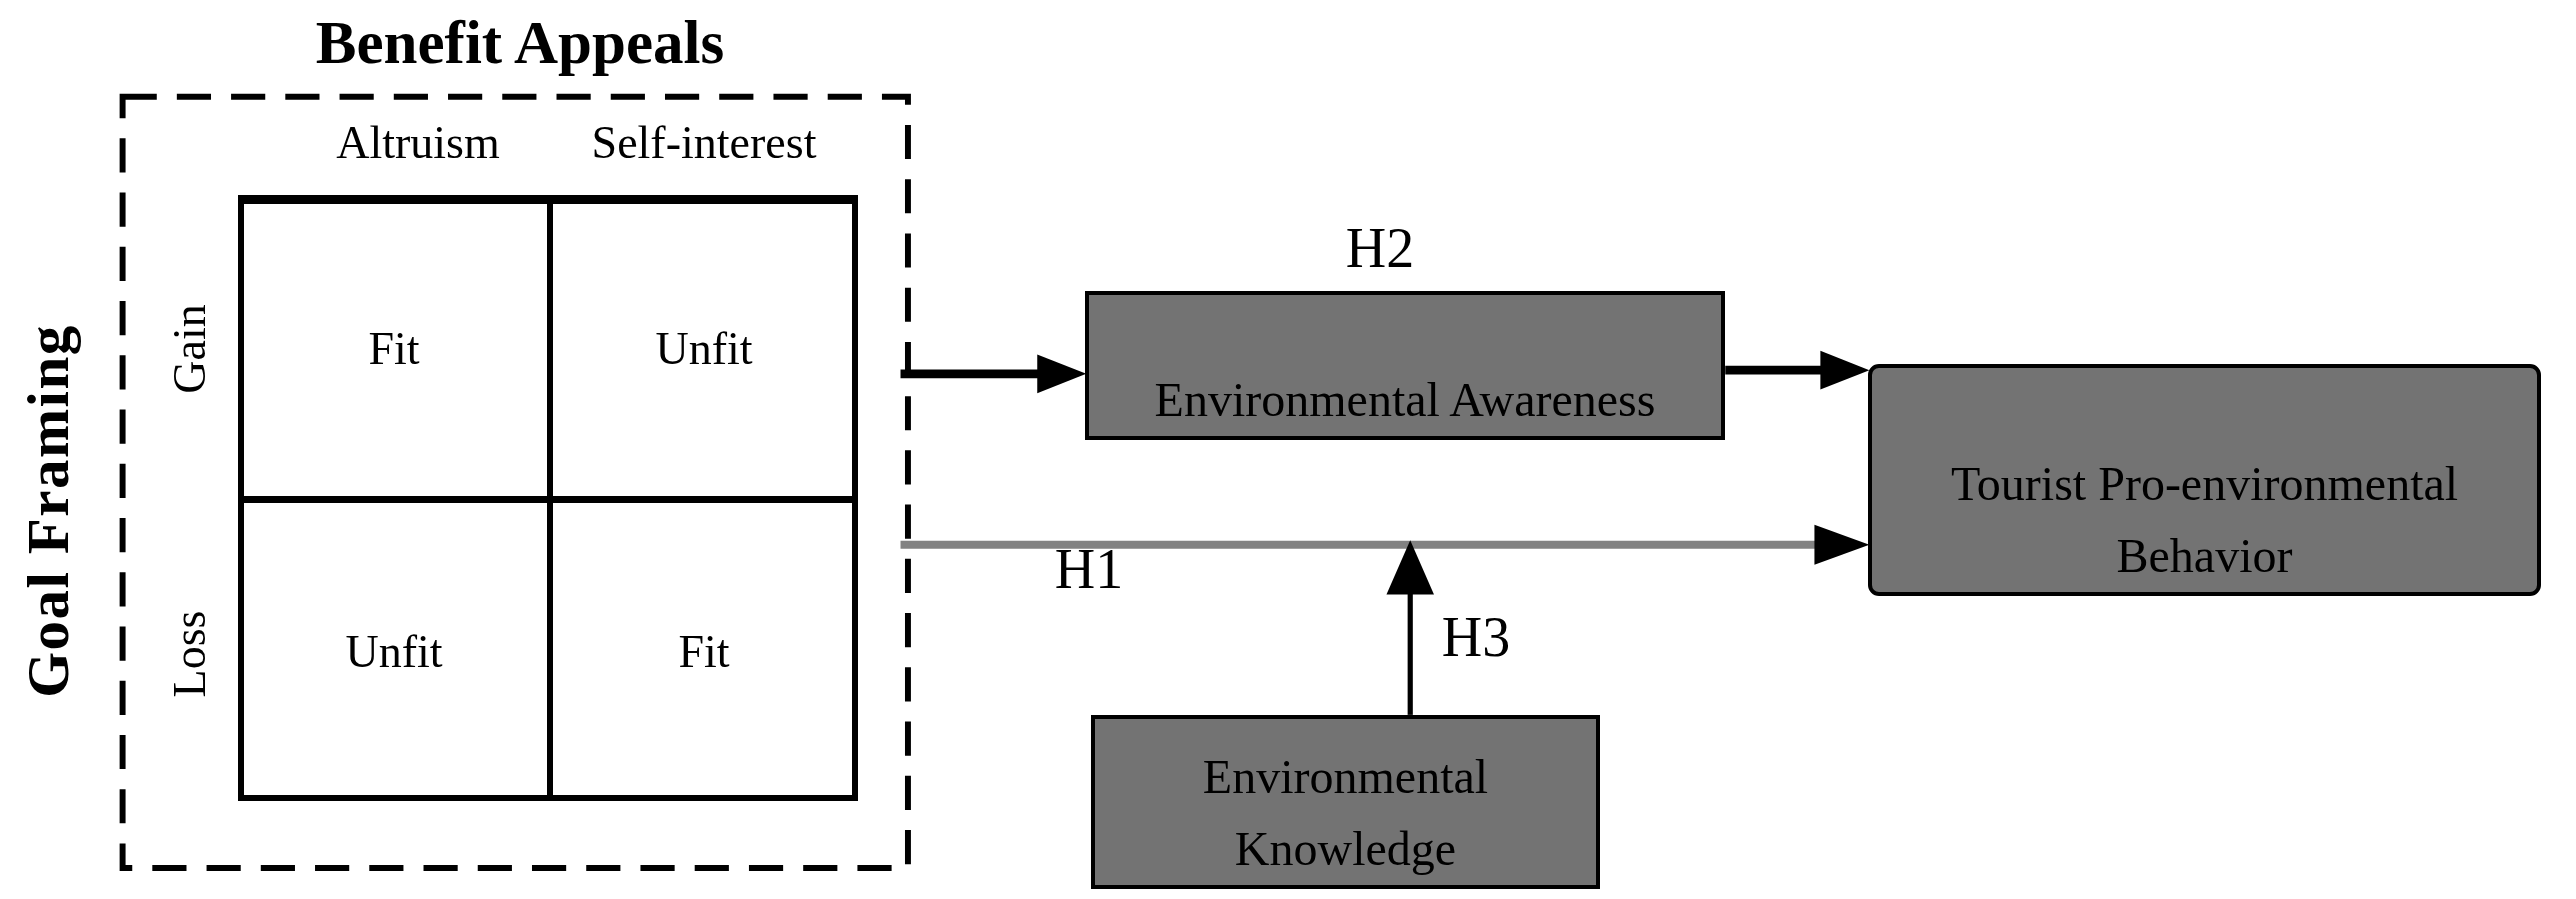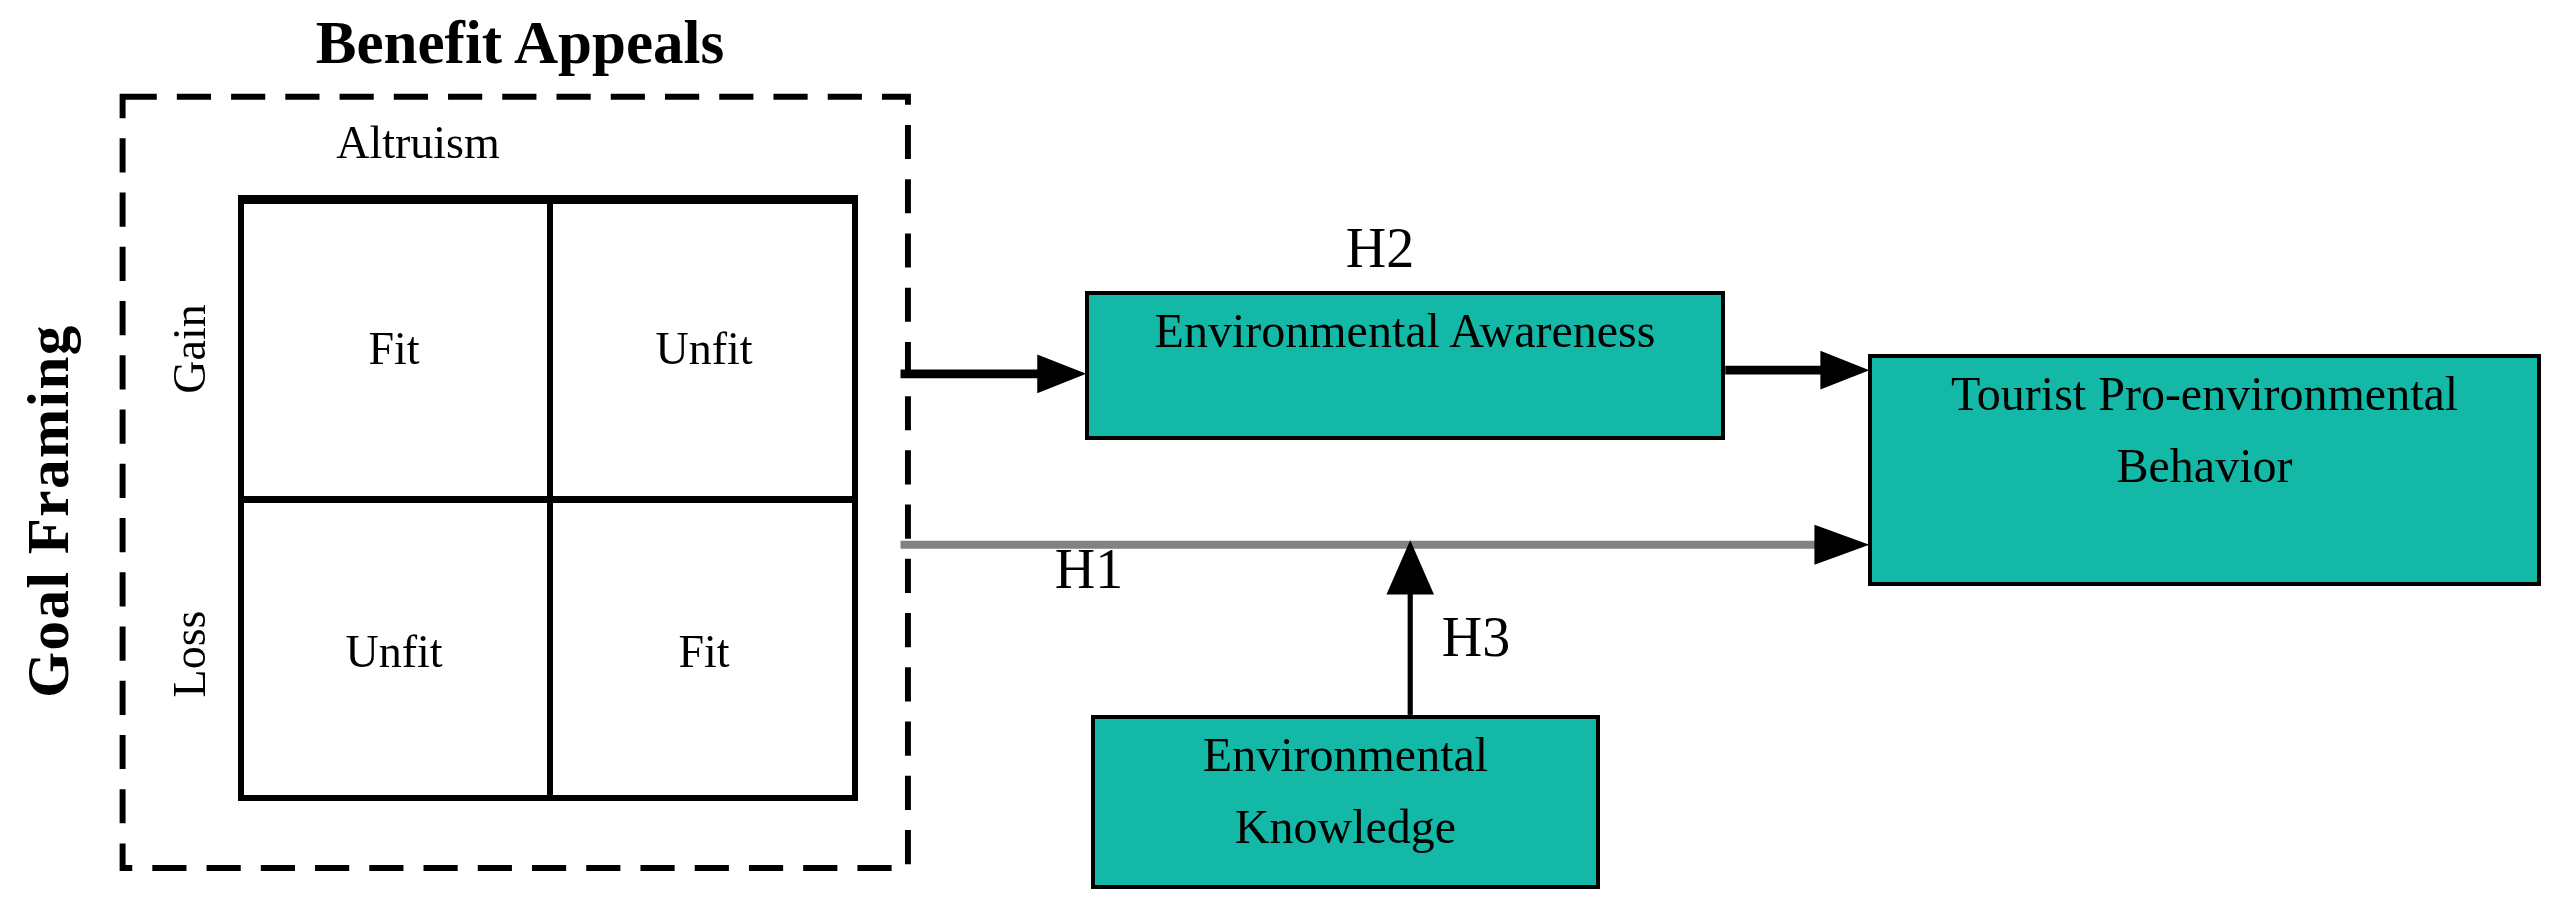--- a/index.html
+++ b/index.html
@@ -47,30 +47,30 @@
     position: absolute;
     left: 0; top: 292px;
     width: 609px; height: 6.7px;
     background: #000000;
   }
 
   .node {
     position: absolute;
     box-sizing: border-box;
     border: 4.5px solid #000000;
-    background: #14b8a6;
+    background: #737373;
     display: flex;
-    align-items: flex-start;
+    align-items: flex-end;
     justify-content: center;
     text-align: center;
     font-size: 48px;
     line-height: 1.5;
   }
   #node-awareness { left: 1085px; top: 291px; width: 640px; height: 149px; }
-  #node-behavior  { left: 1868px; top: 354px; width: 673px; height: 232px; padding: 0 41px; }
+  #node-behavior  { left: 1868px; top: 364px; width: 673px; height: 232px; padding: 0 41px; border-radius: 11px; }
   #node-knowledge { left: 1091px; top: 715px; width: 509px; height: 174px; }
 </style>
 </head>
 <body>
 
 <div id="canvas">
 
   <svg id="wires" viewBox="0 0 3467 1211">
 
     <rect x="165" y="130" width="1057" height="1038" fill="none" stroke="#000000" stroke-width="8" stroke-dasharray="46 27"></rect>
@@ -98,20 +98,21 @@
 
   <div class="label diagram-title" style="left:520px; top:42px;text-align:right;">Benefit Appeals</div>
   <div class="label rot90 axis-title" style="left:48px; top:511px;">Goal Framing</div>
 
   <div class="matrix">
     <div class="v-divider"></div>
     <div class="h-divider"></div>
   </div>
 
   <div class="label small-label" style="left:394px; top:143px;margin-left:24px;">Altruism</div>
+  <div class="label small-label" style="left:704px; top:143px;">Self-interest</div>
 
   <div class="label rot90 small-label" style="left:190px; top:349px;">Gain</div>
   <div class="label rot90 small-label" style="left:190px; top:654px;">Loss</div>
 
   <div class="label small-label" style="left:394px; top:349px;">Fit</div>
   <div class="label small-label" style="left:704px; top:349px;">Unfit</div>
   <div class="label small-label" style="left:394px; top:652px;">Unfit</div>
   <div class="label small-label" style="left:704px; top:652px;">Fit</div>
 
   <div class="node" id="node-awareness">

